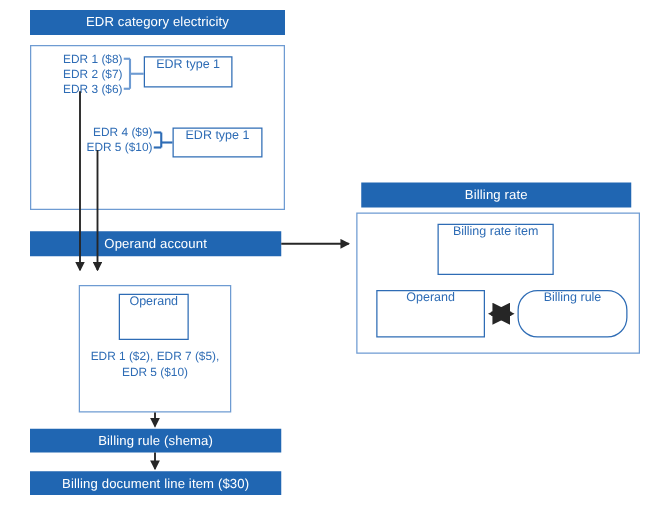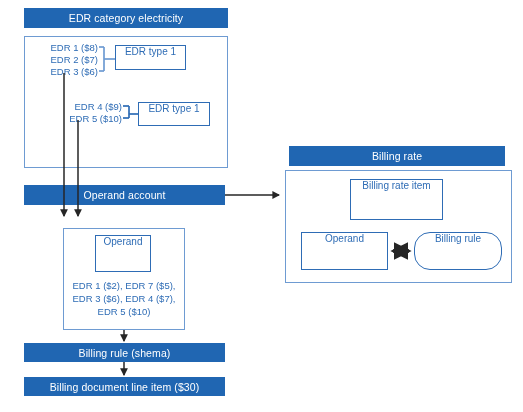--- a/index.html
+++ b/index.html
@@ -103,21 +103,20 @@
   </div>
 
   <div class="abs container-box" style="left:63px; top:228px; width:122px; height:102px;"></div>
 
   <div class="abs node-box" style="left:95px; top:235px; width:56px; height:37px;">
     <span>Operand</span>
   </div>
 
   <div class="abs operand-list" style="left:63px; top:279px; width:122px;">
     <div>EDR 1 ($2), EDR 7 ($5),</div>
-    <div>EDR 3 ($6), EDR 4 ($7),</div>
     <div>EDR 5 ($10)</div>
   </div>
 
   <div class="abs bar" style="left:24px; top:343px; width:201px; height:19px;">
     <span>Billing rule (shema)</span>
   </div>
 
   <div class="abs bar" style="left:24px; top:377px; width:201px; height:19px;">
     <span>Billing document line item ($30)</span>
   </div>

